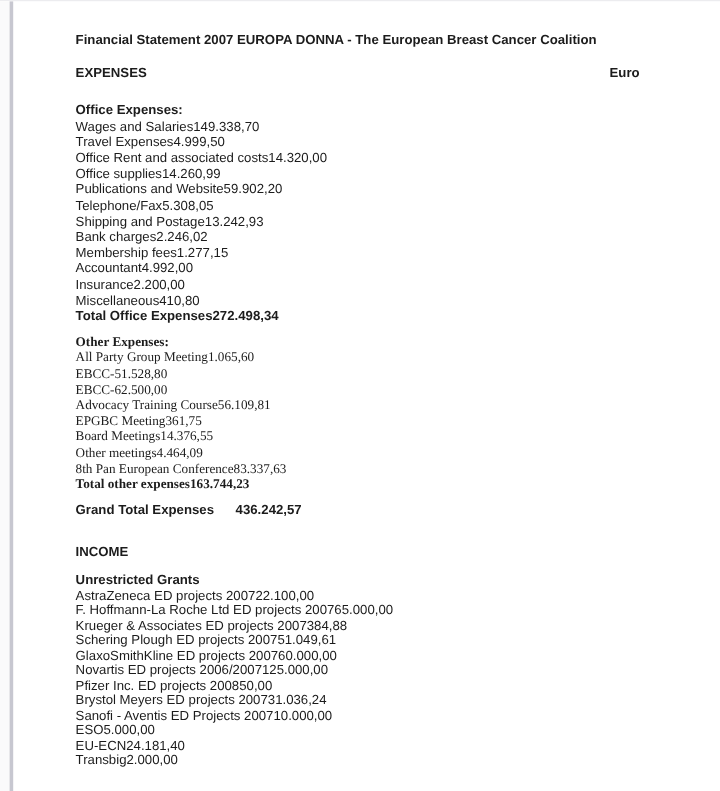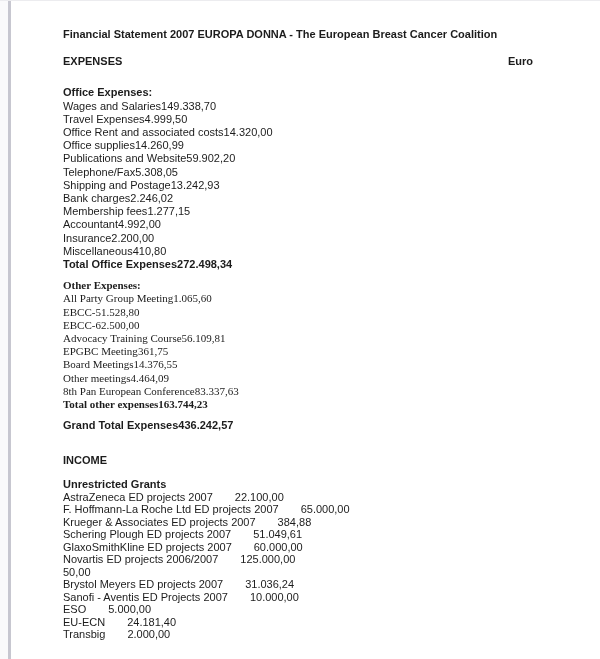--- a/index.html
+++ b/index.html
@@ -55,24 +55,24 @@
     font-weight: bold;
   }
   .row {
     display: flex;
     line-height: 13.2px;
   }
   .row .lbl { white-space: nowrap; }
   .row .val { white-space: nowrap; text-align: right; }
   .total-row { font-weight: bold; }
   .other-section { margin-top: 8px; font-family: Liberation Serif, serif; }
-  .grand-total-row { margin-top: 8px; }
+  .grand-total-row { margin-top: 8px; gap: 18px; }
   .income-header { margin-top: 22px; font-weight: bold; }
   .grants-section { margin-top: 10px; }
-  .grants-section .row { line-height: 12.5px; gap: 22px; }
+  .grants-section .row { line-height: 12.5px; }
 </style>
 </head>
 <body>
 
 <div class="edge-strip-outer"></div>
 <div class="edge-strip"></div>
 
 <div class="content">
 
   <div class="doc-title">Financial Statement 2007 EUROPA DONNA - The European Breast Cancer Coalition</div>
@@ -239,20 +239,21 @@
           <span class="lbl">GlaxoSmithKline ED projects 2007</span>
           <span class="val">60.000,00</span>
         </div>
 
         <div class="row">
           <span class="lbl">Novartis ED projects 2006/2007</span>
           <span class="val">125.000,00</span>
         </div>
 
         <div class="row">
+          <span class="lbl">Pfizer Inc. ED projects 2008</span>
           <span class="val">50,00</span>
         </div>
 
         <div class="row">
           <span class="lbl">Brystol Meyers ED projects 2007</span>
           <span class="val">31.036,24</span>
         </div>
 
         <div class="row">
           <span class="lbl">Sanofi - Aventis ED Projects 2007</span>

